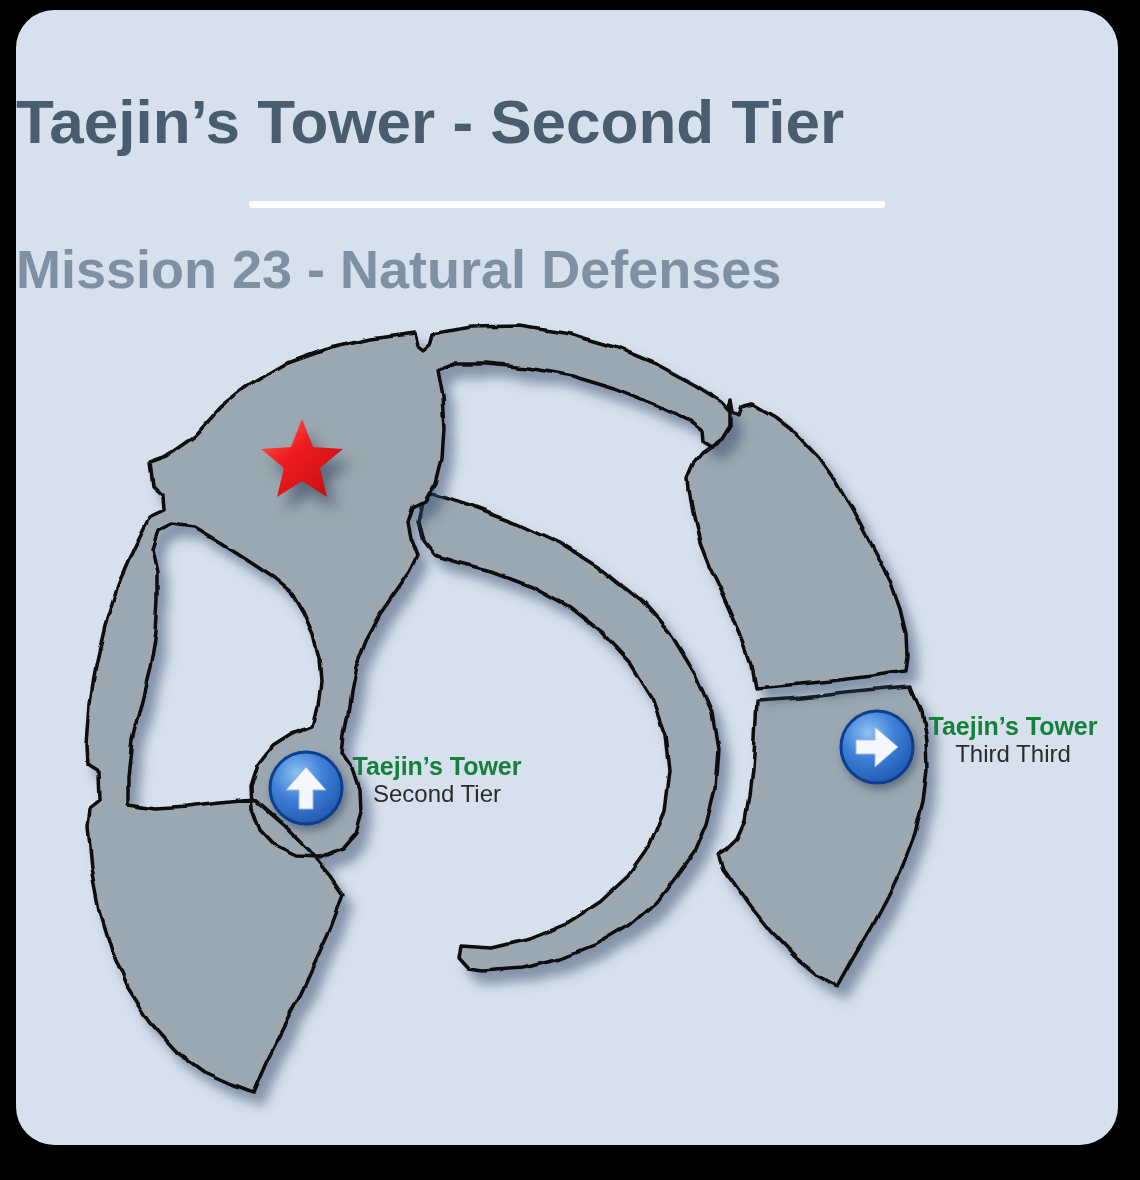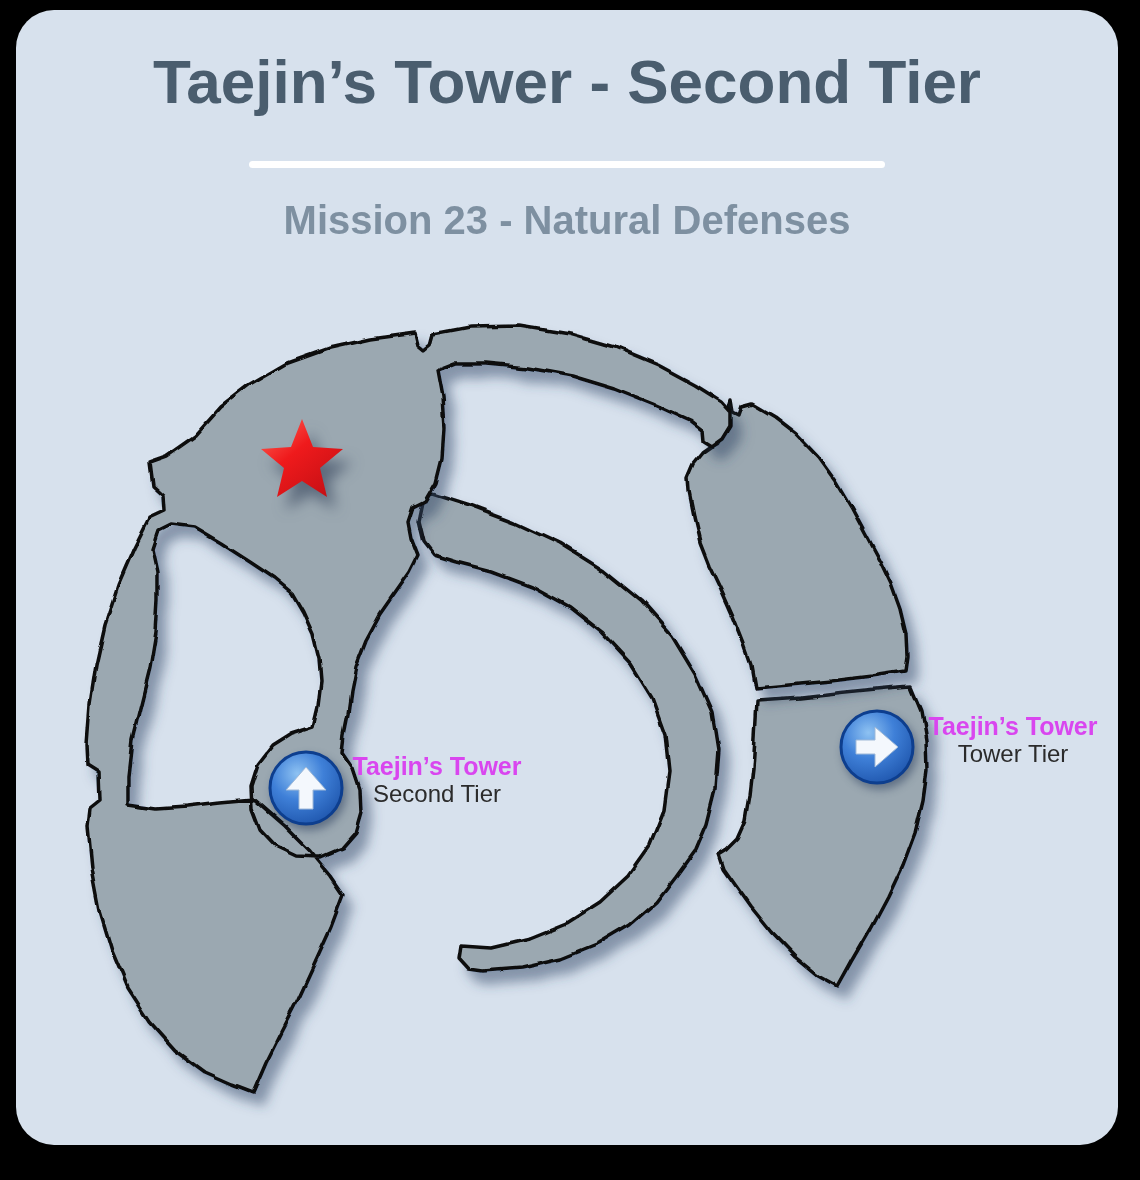--- a/index.html
+++ b/index.html
@@ -20,37 +20,37 @@
     overflow:hidden;
     font-family:"Liberation Sans", sans-serif;
   }
   .card{
     position:absolute;
     left:16px;top:10px;
     width:1102px;height:1135px;
     background:var(--card-background);
     border-radius:38px;
   }
-  .header{ text-align:center; padding-top:36px; }
+  .header{ padding-top:76px; }
   .title{
     margin:0;
     font-size:62px;
     font-weight:700;
     color:var(--title-text);
     letter-spacing:0px;
   }
   .divider{
     width:636px;height:7px;
     background:var(--divider);
     border-radius:4px;
     margin:44px auto 0 auto;
   }
   .subtitle{
     margin:30px 0 8px 0;
-    font-size:40px;
+    font-size:54px;
     font-weight:700;
     color:var(--subtitle-text);
   }
   svg.map{
     position:absolute;
     left:0;top:0;
     width:1140px;height:1180px;
     pointer-events:none;
   }
   .map-shape{
@@ -64,21 +64,21 @@
   .marker-arrow{ fill:#f4f8fd; stroke:#9fb9d8; stroke-width:1; stroke-linejoin:round; }
   .star-shape{ fill:url(#starGrad); filter:drop-shadow(9px 13px 7px rgba(40,55,80,0.55)); }
   .marker-label{
     position:absolute;
     transform:translateX(-50%);
     text-align:center;
     color:var(--label-text);
     line-height:27px;
     white-space:nowrap;
   }
-  .marker-label .loc-name{ display:block; font-size:25px; font-weight:700; color:#d946ef; }
+  .marker-label .loc-name{ display:block; font-size:25px; font-weight:700; color:#15803d; }
   .marker-label .loc-tier{ display:block; font-size:24px; font-weight:400; color:#2b2b2b; }
 </style>
 </head>
 <body>
 
 <div class="card">
   <div class="header">
     <h1 class="title">Taejin’s Tower - Second Tier</h1>
     <div class="divider"></div>
     <h2 class="subtitle">Mission 23 - Natural Defenses</h2>
@@ -156,14 +156,14 @@
   </g>
 </svg>
 
 <div class="marker-label" style="left:437px;top:753px;">
   <span class="loc-name">Taejin’s Tower</span>
   <span class="loc-tier">Second Tier</span>
 </div>
 
 <div class="marker-label" style="left:1013px;top:713px;">
   <span class="loc-name">Taejin’s Tower</span>
-  <span class="loc-tier">Tower Tier</span>
+  <span class="loc-tier">Third Third</span>
 </div>
 
 </body></html>

